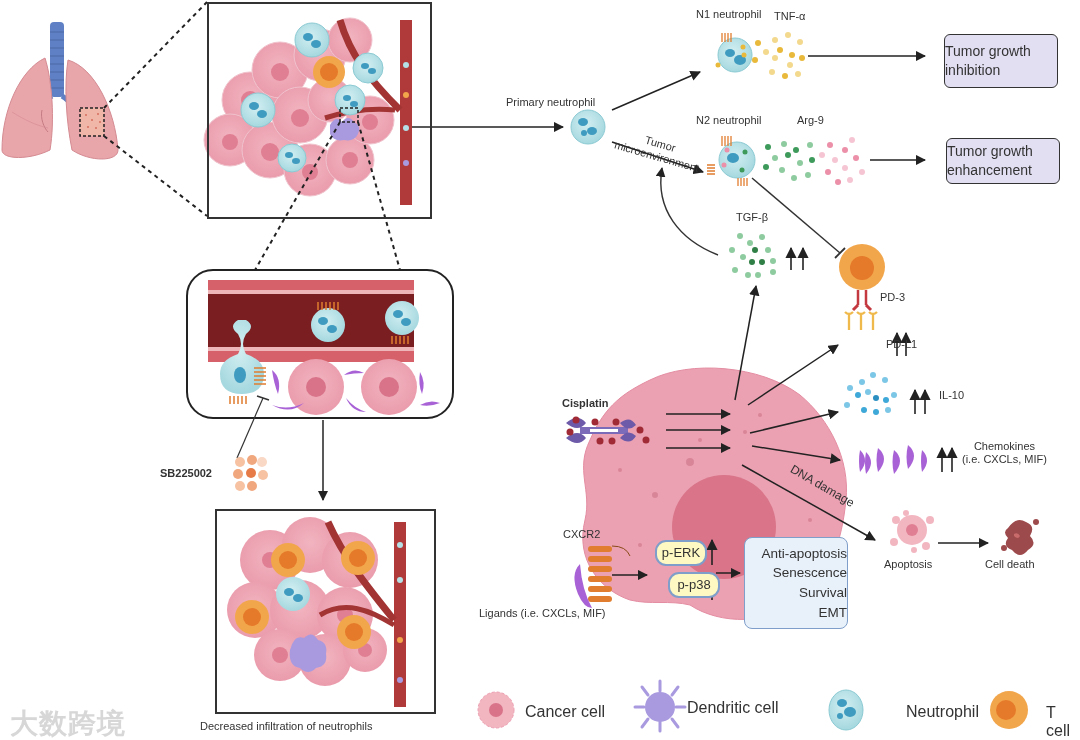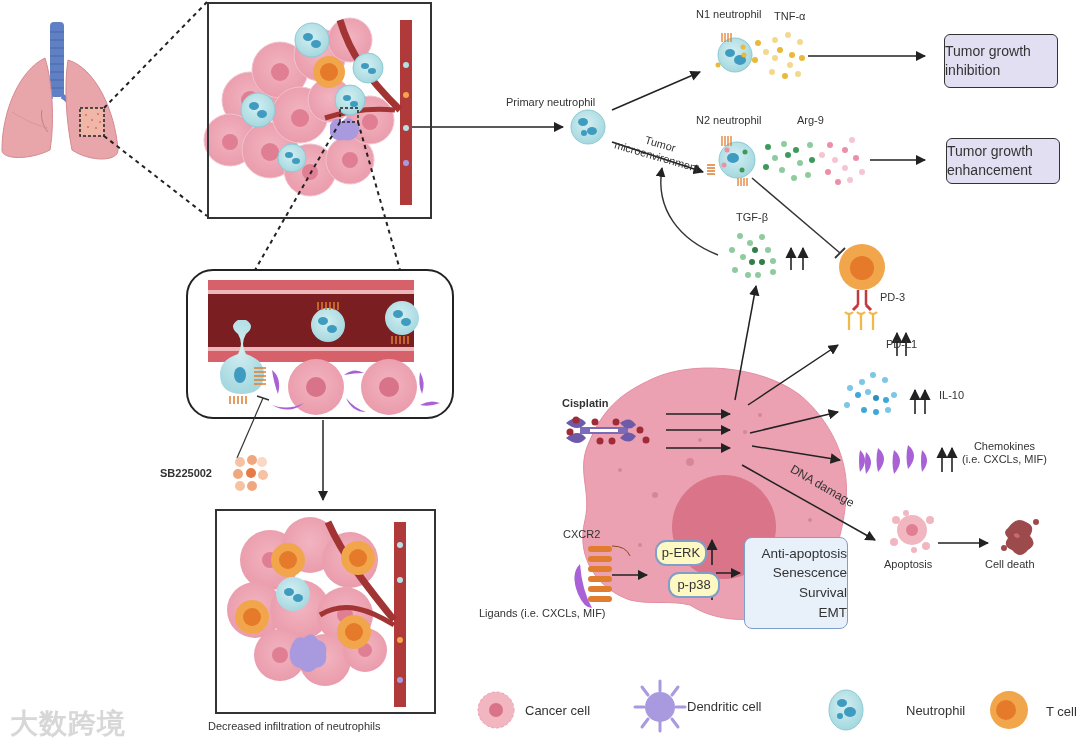--- a/index.html
+++ b/index.html
@@ -4,21 +4,21 @@
 <style>
   html,body{margin:0;padding:0;background:#ffffff;}
   body{width:1080px;height:740px;position:relative;overflow:hidden;font-family:"Liberation Sans",sans-serif;color:#333;}
   svg{position:absolute;left:0;top:0;}
   .lbl{position:absolute;font-size:11px;color:#333;white-space:nowrap;line-height:1.2;}
   .bold{font-weight:bold;}
   .box{position:absolute;border:2px solid #333;}
   .result-box{position:absolute;background:#e3dff3;border:1.5px solid #333;border-radius:6px;text-align:left;font-size:14px;line-height:1.35;display:flex;flex-direction:column;justify-content:center;color:#333;}
   .pill{position:absolute;background:#fef9c3;border:2px solid #7f9ec9;border-radius:11px;font-size:13px;text-align:center;line-height:22px;}
   .effect-box{position:absolute;background:#e8f0fa;border:1.5px solid #7f9ec9;border-radius:8px;text-align:right;font-size:13.5px;line-height:1.45;display:flex;flex-direction:column;justify-content:center;}
-  .legend-lbl{position:absolute;font-size:13px;color:#333;}
+  .legend-lbl{position:absolute;font-size:16px;color:#333;}
   .watermark{position:absolute;left:10px;top:705px;font-size:28px;color:#d7d7d7;letter-spacing:1px;font-weight:bold;}
 </style>
 </head>
 <body>
 
 <svg width="1080" height="740" viewBox="0 0 1080 740">
   <defs>
     <marker id="ah" viewBox="0 0 10 10" refX="9" refY="5" markerWidth="7" markerHeight="7" orient="auto-start-reverse">
       <path d="M0,0 L10,5 L0,10 z" fill="#222"></path>
     </marker>
@@ -523,21 +523,21 @@
   <div>Chemokines</div>
   <div>(i.e. CXCLs, MIF)</div>
 </div>
 <div class="lbl bold" style="left:562px;top:397px;">Cisplatin</div>
 <div class="lbl" style="left:795px;top:462px;font-size:12px;transform:rotate(30deg);transform-origin:left top;">DNA damage</div>
 <div class="lbl" style="left:884px;top:558px;">Apoptosis</div>
 <div class="lbl" style="left:985px;top:558px;">Cell death</div>
 <div class="lbl" style="left:563px;top:528px;">CXCR2</div>
 <div class="lbl" style="left:479px;top:607px;">Ligands (i.e. CXCLs, MIF)</div>
 <div class="lbl bold" style="left:160px;top:467px;">SB225002</div>
-<div class="lbl" style="left:208px;top:720px;">Decreased infiltration of neutrophils</div>
+<div class="lbl" style="left:200px;top:720px;">Decreased infiltration of neutrophils</div>
 
 <div class="legend-lbl" style="left:525px;top:703px;">Cancer cell</div>
 <div class="legend-lbl" style="left:687px;top:699px;">Dendritic cell</div>
 <div class="legend-lbl" style="left:873px;top:703px;margin-left:33px;">Neutrophil</div>
 <div class="legend-lbl" style="left:1046px;top:704px;">T cell</div>
 
 <div class="watermark">
   <span>大数跨境</span>
 </div>
 

